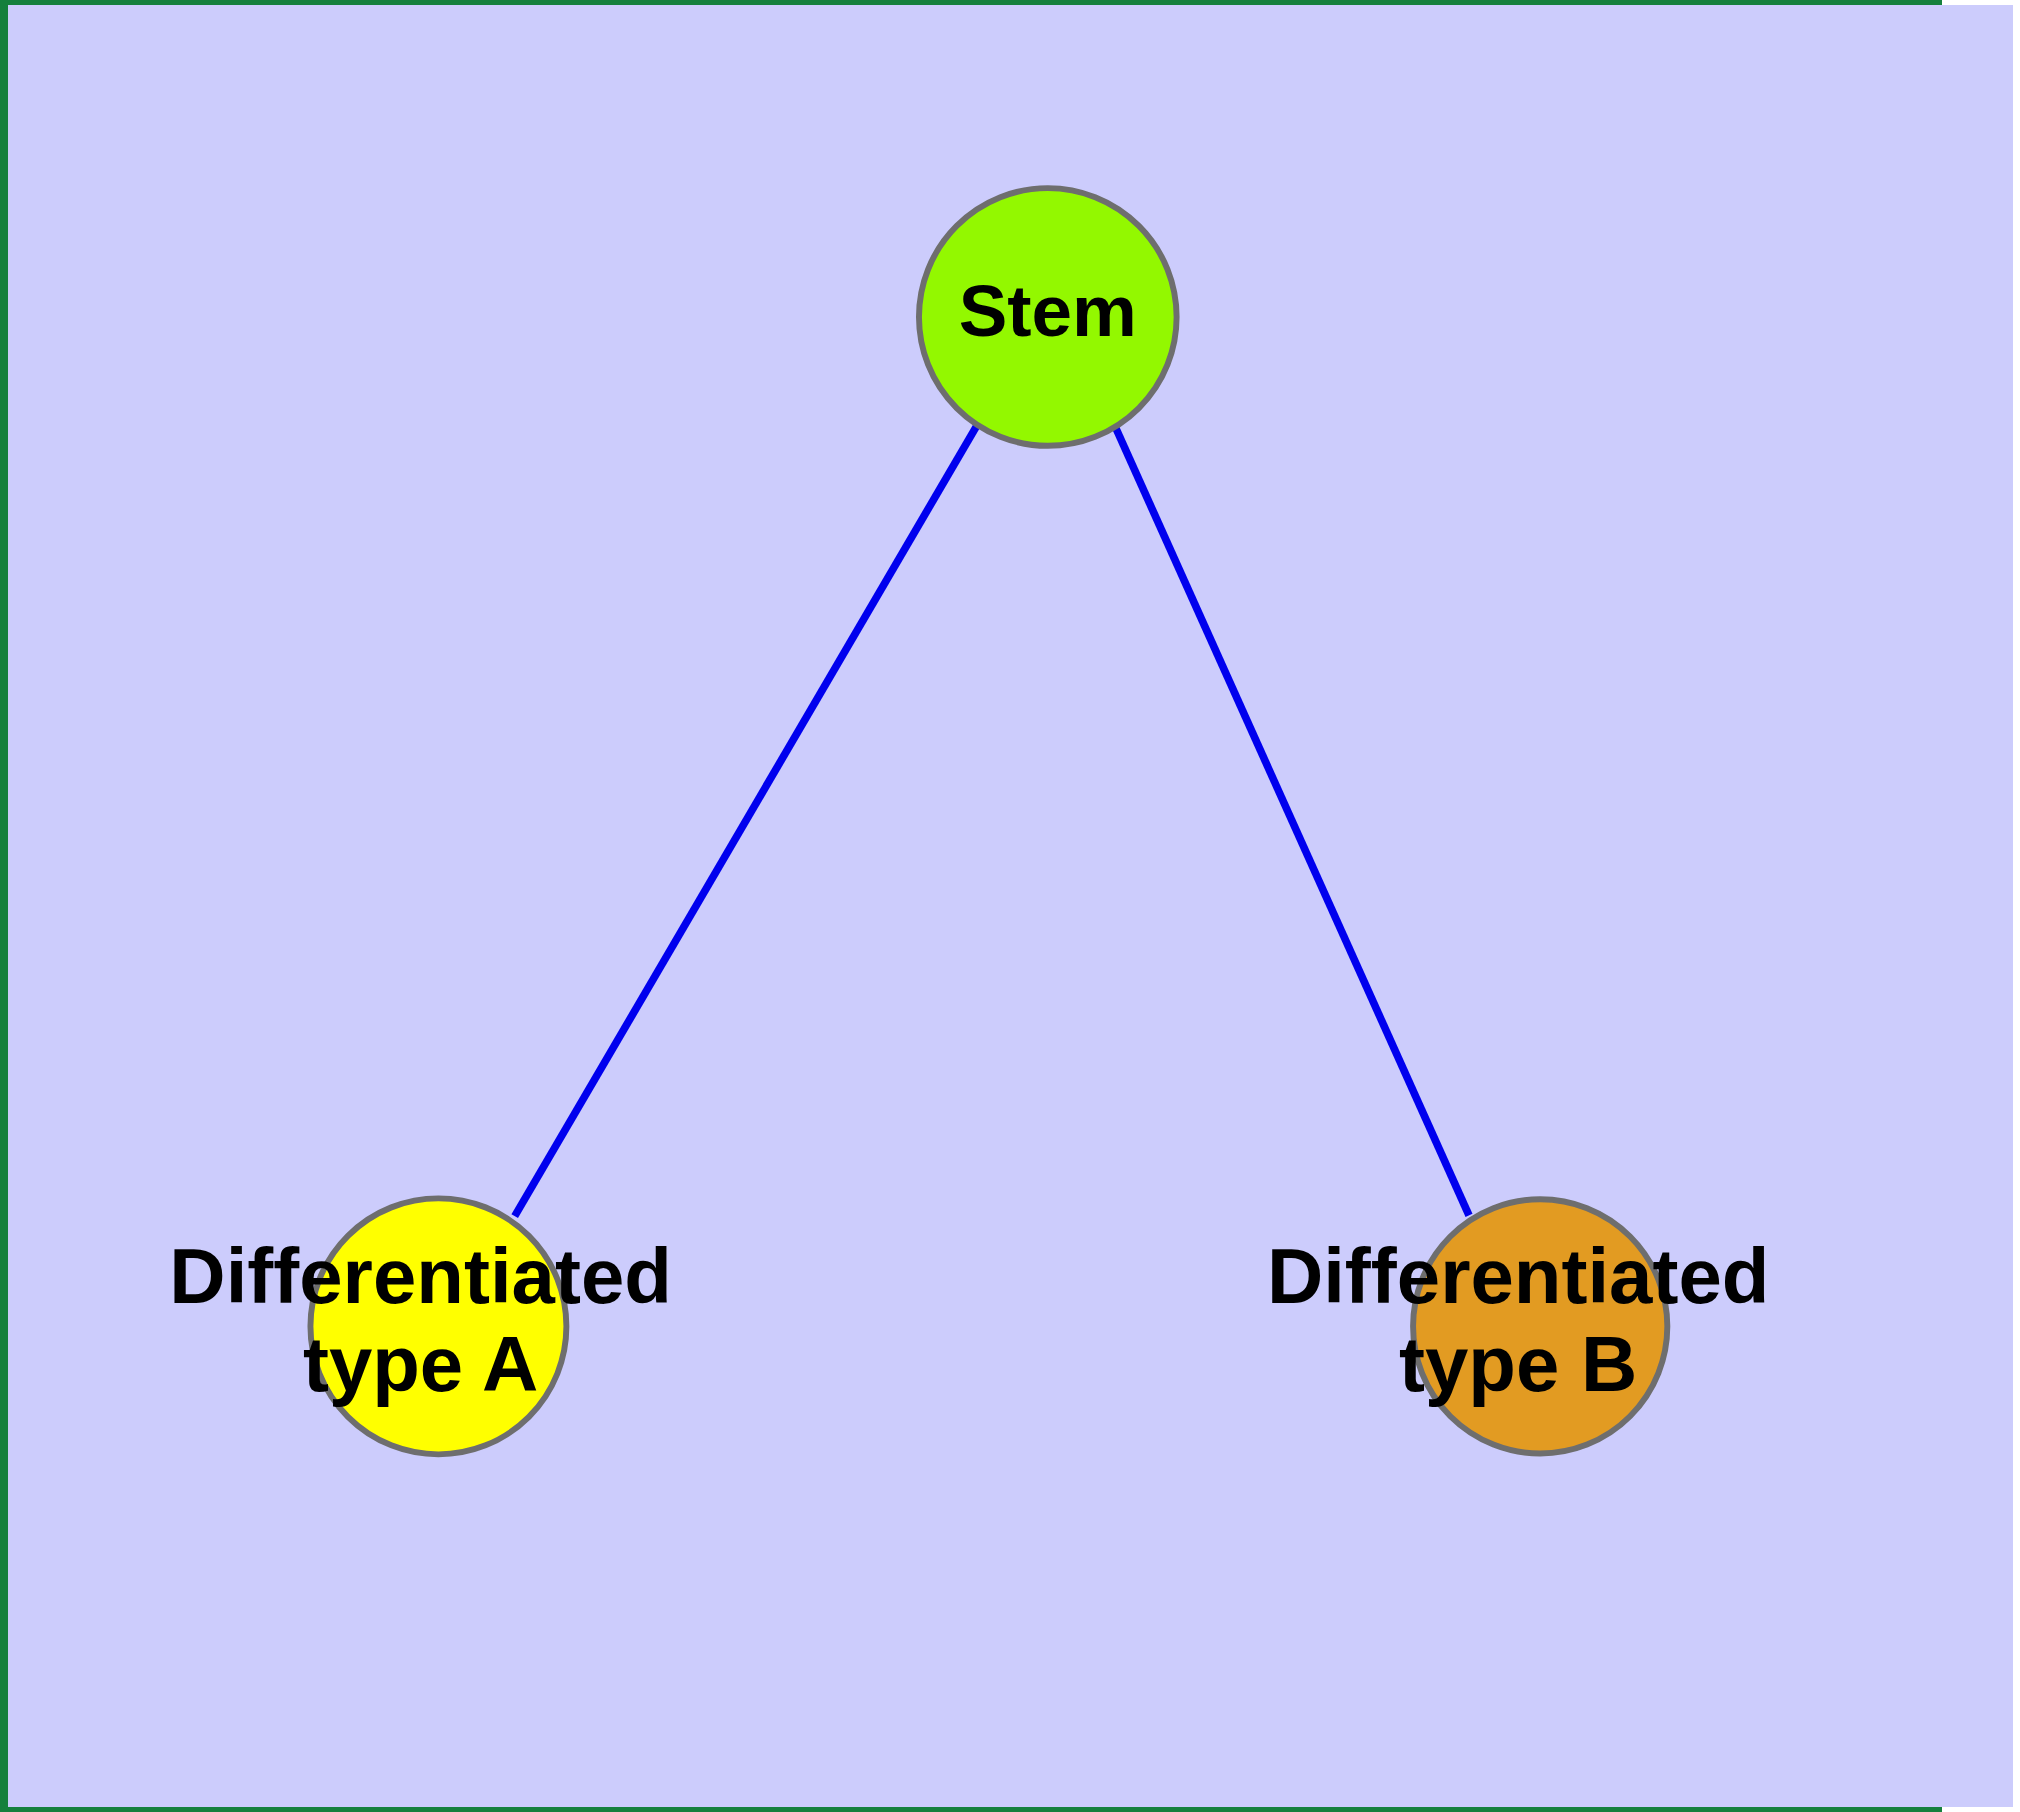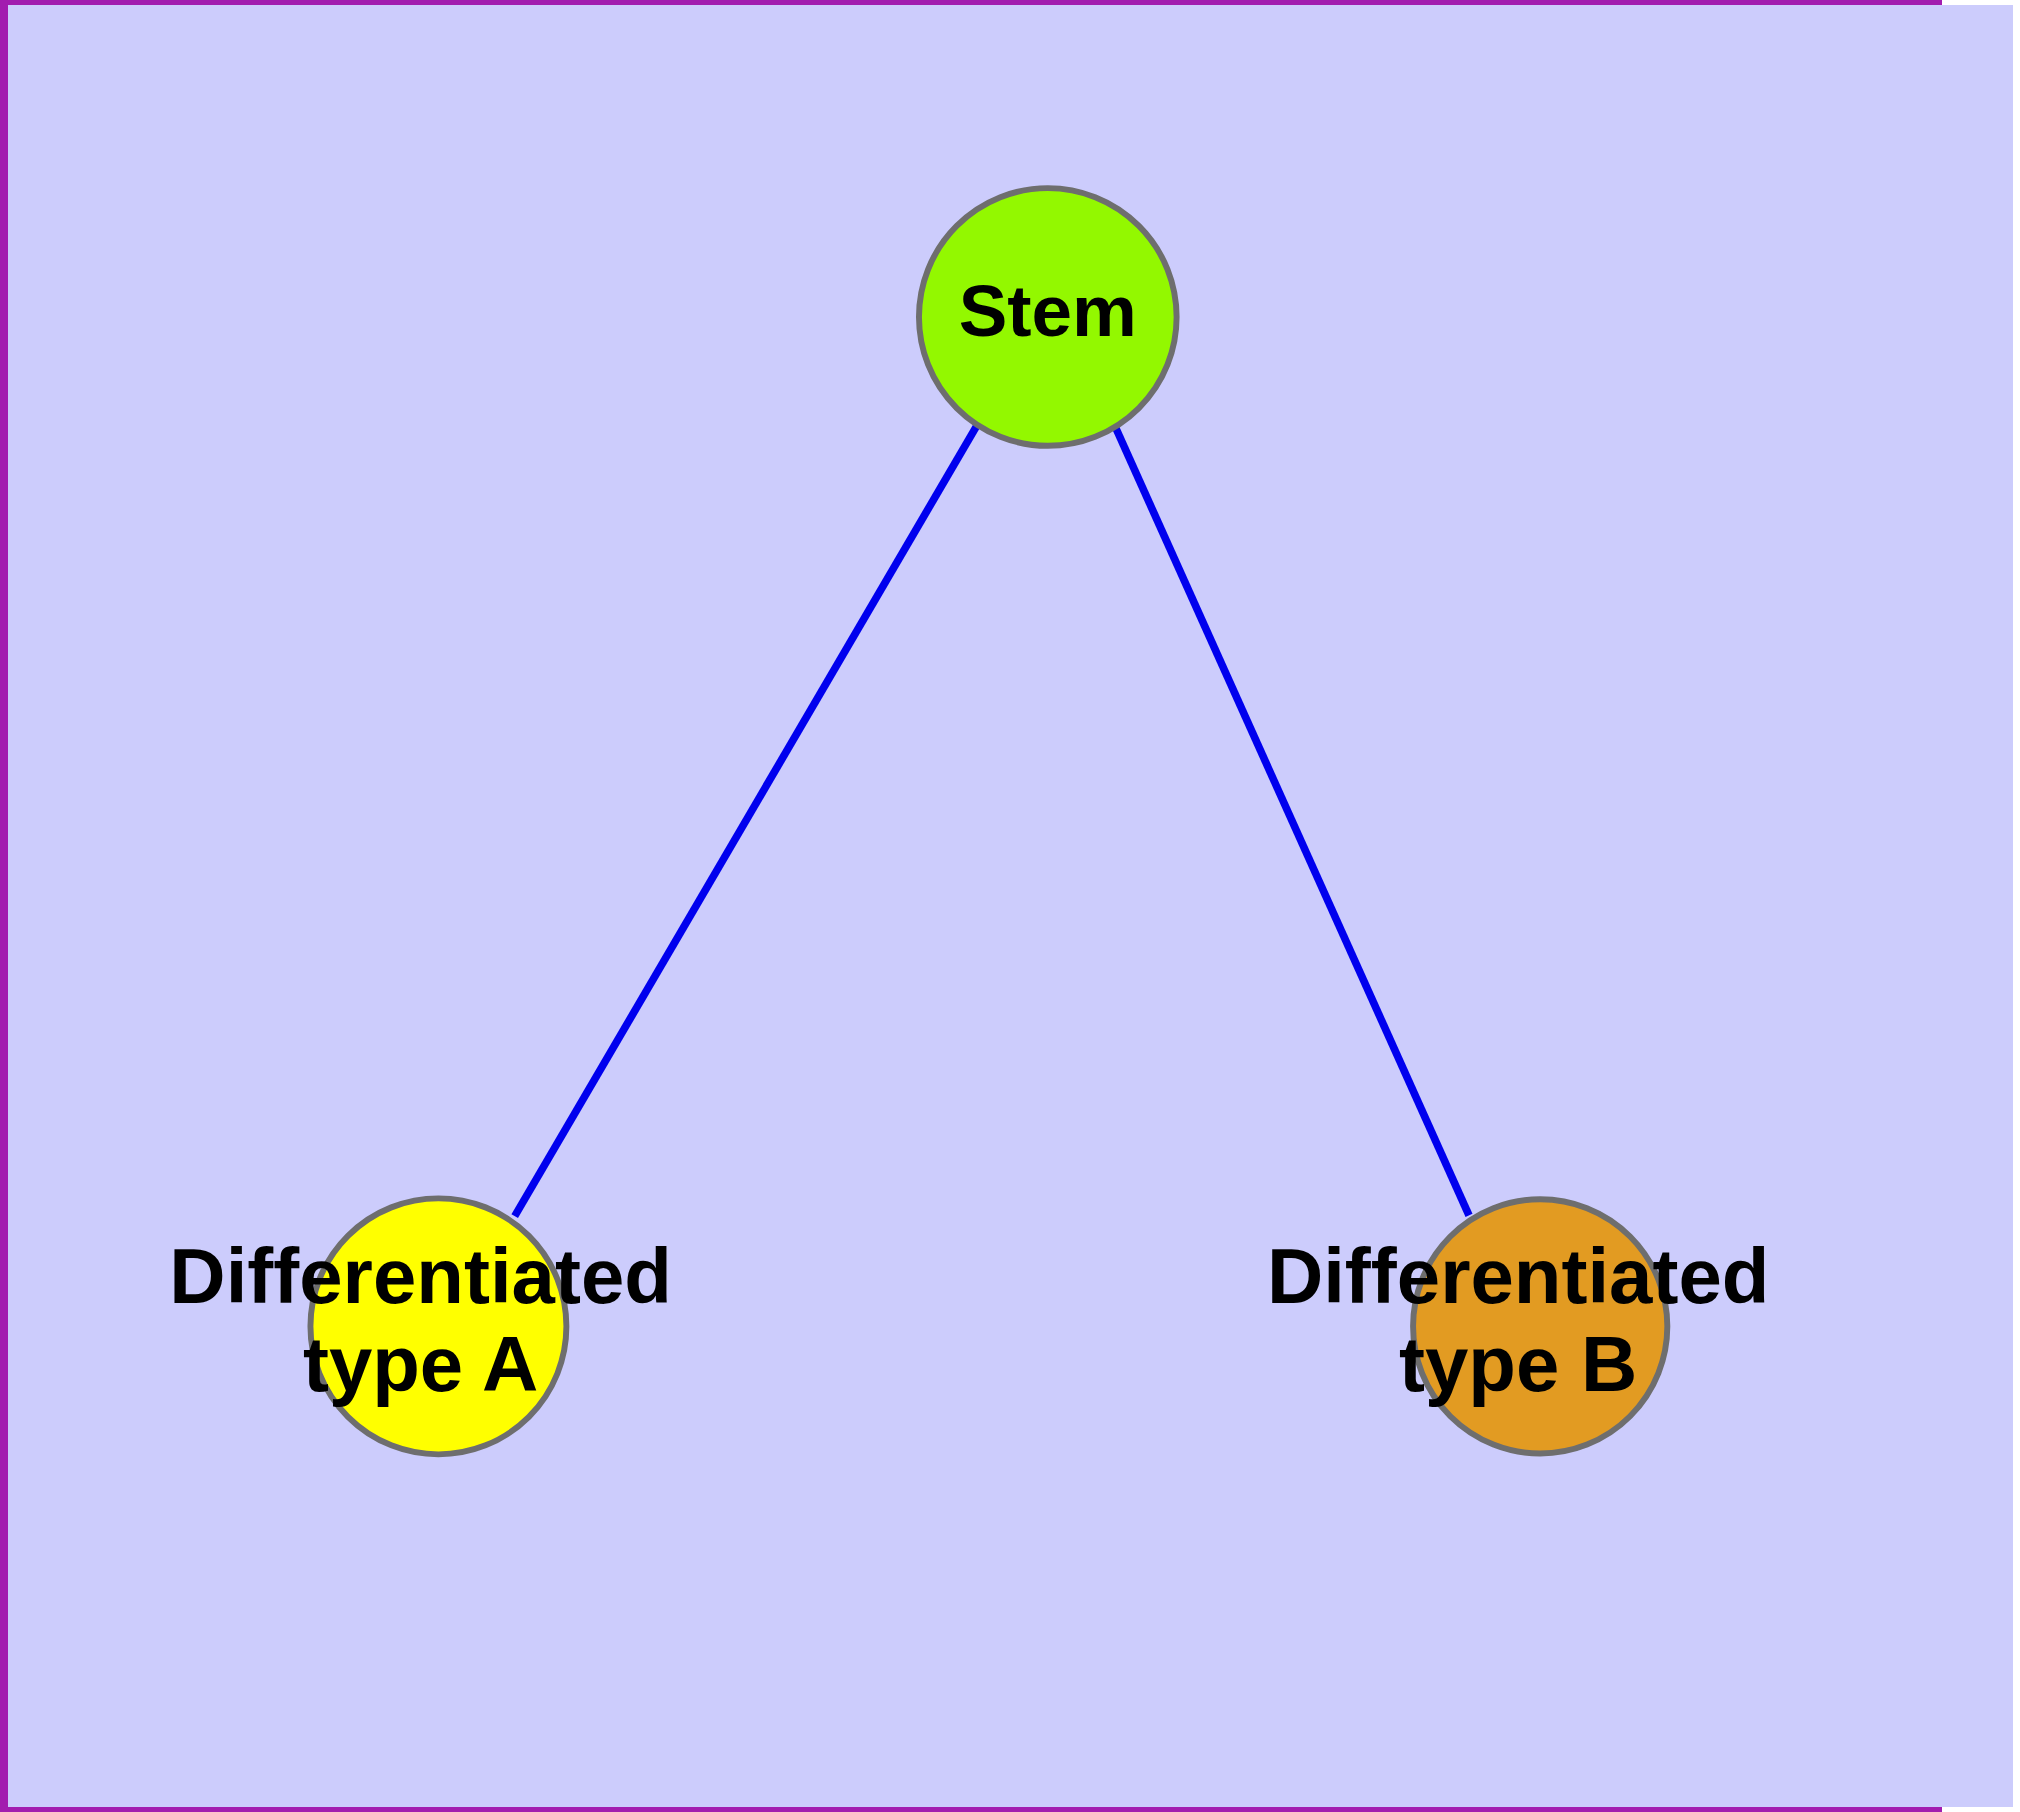--- a/index.html
+++ b/index.html
@@ -55,21 +55,21 @@
   .label-stem {
     font-size: 86px;
   }
   .label-leaf {
     font-size: 92px;
   }
 </style>
 </head>
 <body>
 
-<div id="canvas" style="width: 1942px; height: 1812px; background: #a21caf;">
+<div id="canvas" style="width: 1942px; height: 1812px; background: #15803d;">
 
   <div id="plot-panel" style="background: rgb(204, 204, 252);"></div>
 
   <svg id="graph-svg" viewBox="0 0 2384 2138" xmlns="http://www.w3.org/2000/svg" style="width: 2021px; height: 1812px;">
 
     <g>
       <line class="edge-line" x1="1153" y1="501" x2="607" y2="1435" stroke="#0000ee" stroke-width="9"></line>
       <line class="edge-line" x1="1314" y1="500" x2="1733" y2="1434" stroke="#0000ee" stroke-width="9"></line>
     </g>
 

